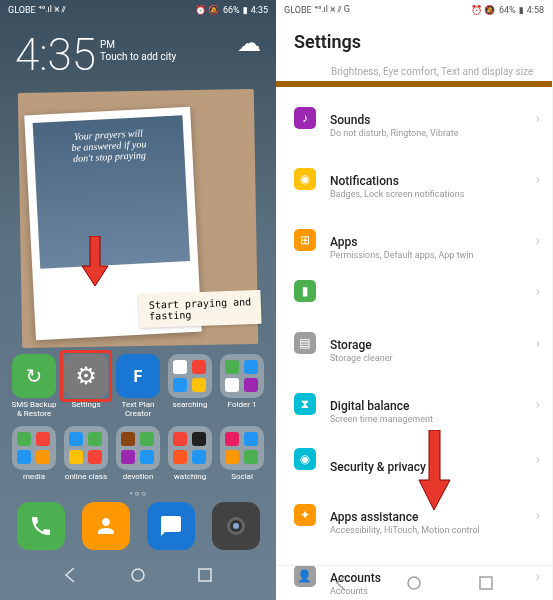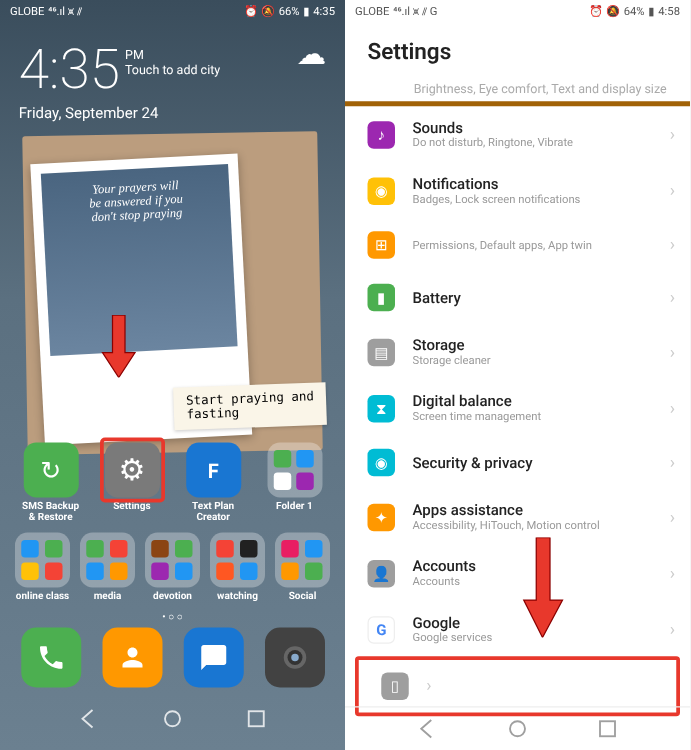--- a/index.html
+++ b/index.html
@@ -25,38 +25,38 @@
     .photo-inner { height: 70%; background: linear-gradient(to bottom, #4a6580 0%, #6b85a0 100%); position: relative; }
     .script-text { font-family: cursive; color: #fff; font-size: 10px; text-align: center; padding: 10px 5px; font-style: italic; }
     .note { position: absolute; bottom: 20px; right: -5px; background: #faf5e8; padding: 6px 10px; font-family: monospace; font-size: 10px; transform: rotate(-2deg); box-shadow: 0 1px 3px rgba(0,0,0,0.2); }
     .arrow-down { position: absolute; top: 145px; left: 60px; width: 30px; height: 50px; z-index: 10; }
     .arrow-down svg { width: 100%; height: 100%; }
     
     .dock-container { position: absolute; bottom: 0; left: 0; right: 0; padding: 0 8px 8px; }
     .app-row { display: flex; justify-content: space-around; margin-bottom: 8px; }
     .app-icon { width: 46px; text-align: center; }
     .app-square { width: 44px; height: 44px; border-radius: 10px; display: flex; align-items: center; justify-content: center; position: relative; margin: 0 auto; }
-    .app-label { font-size: 8px; color: #fff; margin-top: 2px; display: block; font-weight: bold; }
+    .app-label { font-size: 8px; color: #fff; margin-top: 2px; display: block; }
     .folder { background: rgba(255,255,255,0.3); display: grid; grid-template-columns: 1fr 1fr; gap: 3px; padding: 5px; }
     .folder-mini { width: 14px; height: 14px; border-radius: 3px; }
     .highlight-box { border: 3px solid #e8382c; position: absolute; inset: -4px; border-radius: 4px; pointer-events: none; }
     .dots-indicator { text-align: center; color: #fff; font-size: 8px; margin: 4px 0; }
     .dock-row .app-icon { width: 48px; }
     .dock-row .app-square { width: 48px; height: 48px; border-radius: 12px; }
     .nav-bar { display: flex; justify-content: space-around; padding: 8px 30px; }
     .nav-btn { width: 18px; height: 18px; opacity: 0.8; }
     
     .settings-header { padding: 12px 18px 8px; }
     .settings-title { font-size: 18px; font-weight: 600; color: #222; }
-    .cut-text { font-size: 10px; color: #aaa; padding: 6px 18px 4px 55px; border-bottom: 4px solid #a16207; }
+    .cut-text { font-size: 10px; color: #aaa; padding: 6px 18px 4px 55px; border-bottom: 6px solid #a16207; }
     
     .settings-list { }
     .settings-item { display: flex; align-items: center; padding: 10px 12px 10px 18px; position: relative; }
     .item-icon { width: 22px; height: 22px; border-radius: 5px; margin-right: 14px; flex-shrink: 0; display: flex; align-items: center; justify-content: center; color: #fff; font-size: 12px; }
-    .item-text { flex: 1; }
+    .item-text { flex: 1; margin-top: 16px; }
     .item-title { font-size: 12px; color: #222; font-weight: 500; }
     .item-sub { font-size: 9px; color: #999; margin-top: 1px; }
     .chevron { color: #ccc; font-size: 14px; }
     .highlight-item { border: 3px solid #e8382c; margin: -1px 8px; border-radius: 3px; }
     
     .red-arrow-settings { position: absolute; top: 430px; right: 100px; width: 35px; height: 80px; z-index: 10; }
     .phone-right .nav-bar { border-top: 1px solid #eee; }
     .phone-right .nav-btn svg { stroke: #888; }
   </style>
 </head>
@@ -78,21 +78,20 @@
       </div>
     </div>
 
     <div class="clock-widget">
       <div>
         <span class="time-big">4:35</span>
         <span class="time-meta">
           <span>PM</span><br>
           <span>Touch to add city</span>
         </span>
-        <div class="date-line">Friday, September 24</div>
       </div>
       <div class="weather">☁</div>
     </div>
 
     <div class="photo-area">
       <div class="photo-bg"></div>
       <div class="photo-frame">
         <div class="photo-inner">
           <div class="script-text">
             <span>Your prayers will</span><br>
@@ -121,46 +120,55 @@
         <div class="app-icon">
             <div class="app-square" style="background:#7a7a7a;color:#fff;font-size:24px">⚙<div class="highlight-box"></div></div>
             <span class="app-label">Settings</span>
           </div>
         <div class="app-icon">
             <div class="app-square" style="background:#1976d2;color:#fff;font-weight:bold">F</div>
             <span class="app-label">Text Plan Creator</span>
           </div>
         <div class="app-icon">
             <div class="app-square folder">
+              <div class="folder-mini" style="background:#fff"></div>
+              <div class="folder-mini" style="background:#f44336"></div>
+              <div class="folder-mini" style="background:#2196f3"></div>
+              <div class="folder-mini" style="background:#ffc107"></div>
+            </div>
+            <span class="app-label">searching</span>
+          </div>
+        <div class="app-icon">
+            <div class="app-square folder">
               <div class="folder-mini" style="background:#4caf50"></div>
               <div class="folder-mini" style="background:#2196f3"></div>
               <div class="folder-mini" style="background:#fff"></div>
               <div class="folder-mini" style="background:#9c27b0"></div>
             </div>
             <span class="app-label">Folder 1</span>
           </div>
       </div>
       <div class="app-row">
         <div class="app-icon">
             <div class="app-square folder">
+              <div class="folder-mini" style="background:#4caf50"></div>
+              <div class="folder-mini" style="background:#f44336"></div>
+              <div class="folder-mini" style="background:#2196f3"></div>
+              <div class="folder-mini" style="background:#ff9800"></div>
+            </div>
+            <span class="app-label">media</span>
+          </div>
+        <div class="app-icon">
+            <div class="app-square folder">
               <div class="folder-mini" style="background:#2196f3"></div>
               <div class="folder-mini" style="background:#4caf50"></div>
               <div class="folder-mini" style="background:#ffc107"></div>
               <div class="folder-mini" style="background:#f44336"></div>
             </div>
             <span class="app-label">online class</span>
-          </div>
-        <div class="app-icon">
-            <div class="app-square folder">
-              <div class="folder-mini" style="background:#4caf50"></div>
-              <div class="folder-mini" style="background:#f44336"></div>
-              <div class="folder-mini" style="background:#2196f3"></div>
-              <div class="folder-mini" style="background:#ff9800"></div>
-            </div>
-            <span class="app-label">media</span>
           </div>
         <div class="app-icon">
             <div class="app-square folder">
               <div class="folder-mini" style="background:#8b4513"></div>
               <div class="folder-mini" style="background:#4caf50"></div>
               <div class="folder-mini" style="background:#9c27b0"></div>
               <div class="folder-mini" style="background:#2196f3"></div>
             </div>
             <span class="app-label">devotion</span>
           </div>
@@ -262,28 +270,28 @@
           <div class="item-icon" style="background:#ffc107">◉</div>
           <div class="item-text">
             <div class="item-title">Notifications</div>
             <div class="item-sub">Badges, Lock screen notifications</div>
           </div>
           <span class="chevron">›</span>
         </div>
       <div class="settings-item">
           <div class="item-icon" style="background:#ff9800">⊞</div>
           <div class="item-text">
+            <div class="item-title">Apps</div>
             <div class="item-sub">Permissions, Default apps, App twin</div>
           </div>
           <span class="chevron">›</span>
         </div>
       <div class="settings-item">
           <div class="item-icon" style="background:#4caf50">▮</div>
           <div class="item-text">
-            <div class="item-title">Battery</div>
           </div>
           <span class="chevron">›</span>
         </div>
       <div class="settings-item">
           <div class="item-icon" style="background:#9e9e9e">▤</div>
           <div class="item-text">
             <div class="item-title">Storage</div>
             <div class="item-sub">Storage cleaner</div>
           </div>
           <span class="chevron">›</span>

